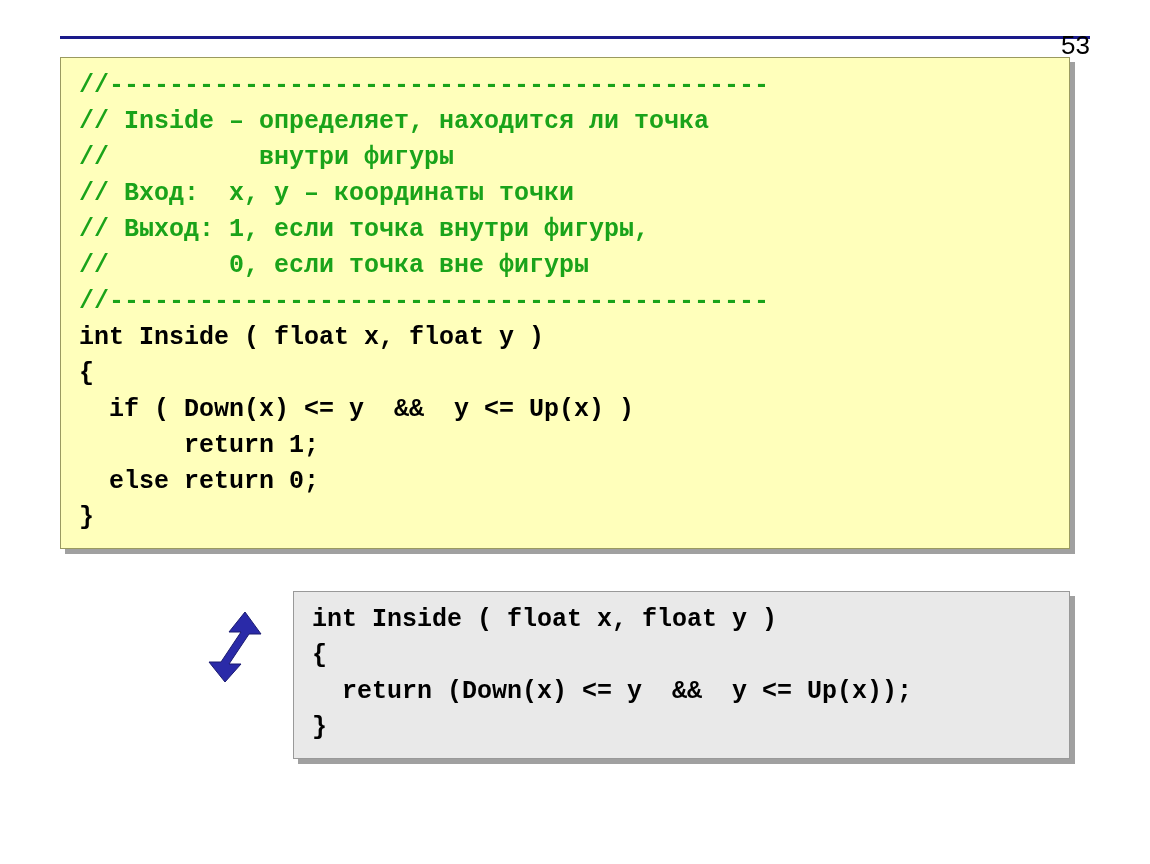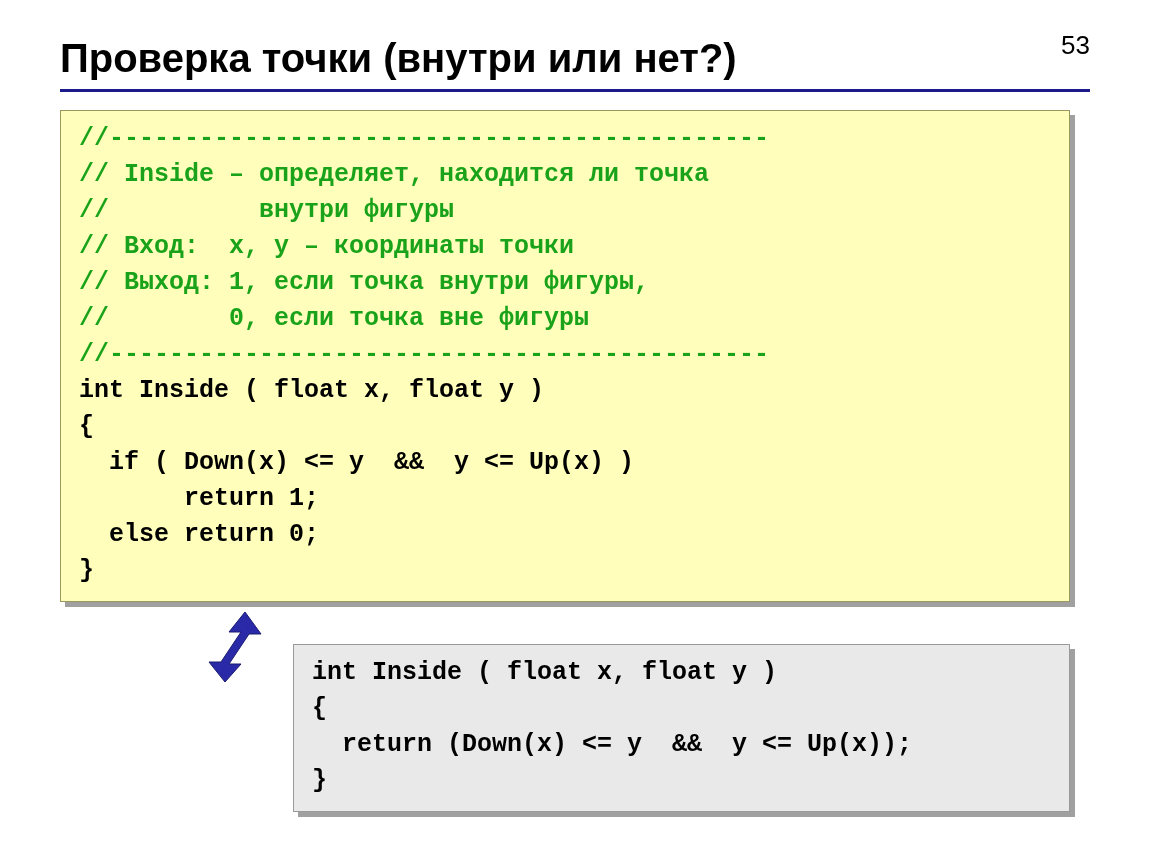--- a/index.html
+++ b/index.html
@@ -75,21 +75,20 @@
     pointer-events: none;
   }
 </style>
 </head>
 <body>
 
 <div class="slide">
 
   <div class="page-num">53</div>
 
-  <h1 class="title">Проверка точки (внутри или нет?)</h1>
   <hr class="rule">
 
   <div class="codebox yellow"><span class="comment">//--------------------------------------------
 // Inside – определяет, находится ли точка
 //          внутри фигуры
 // Вход:  x, y – координаты точки
 // Выход: 1, если точка внутри фигуры,
 //        0, если точка вне фигуры
 //--------------------------------------------</span>
 <span class="codeblack">int Inside ( float x, float y )

